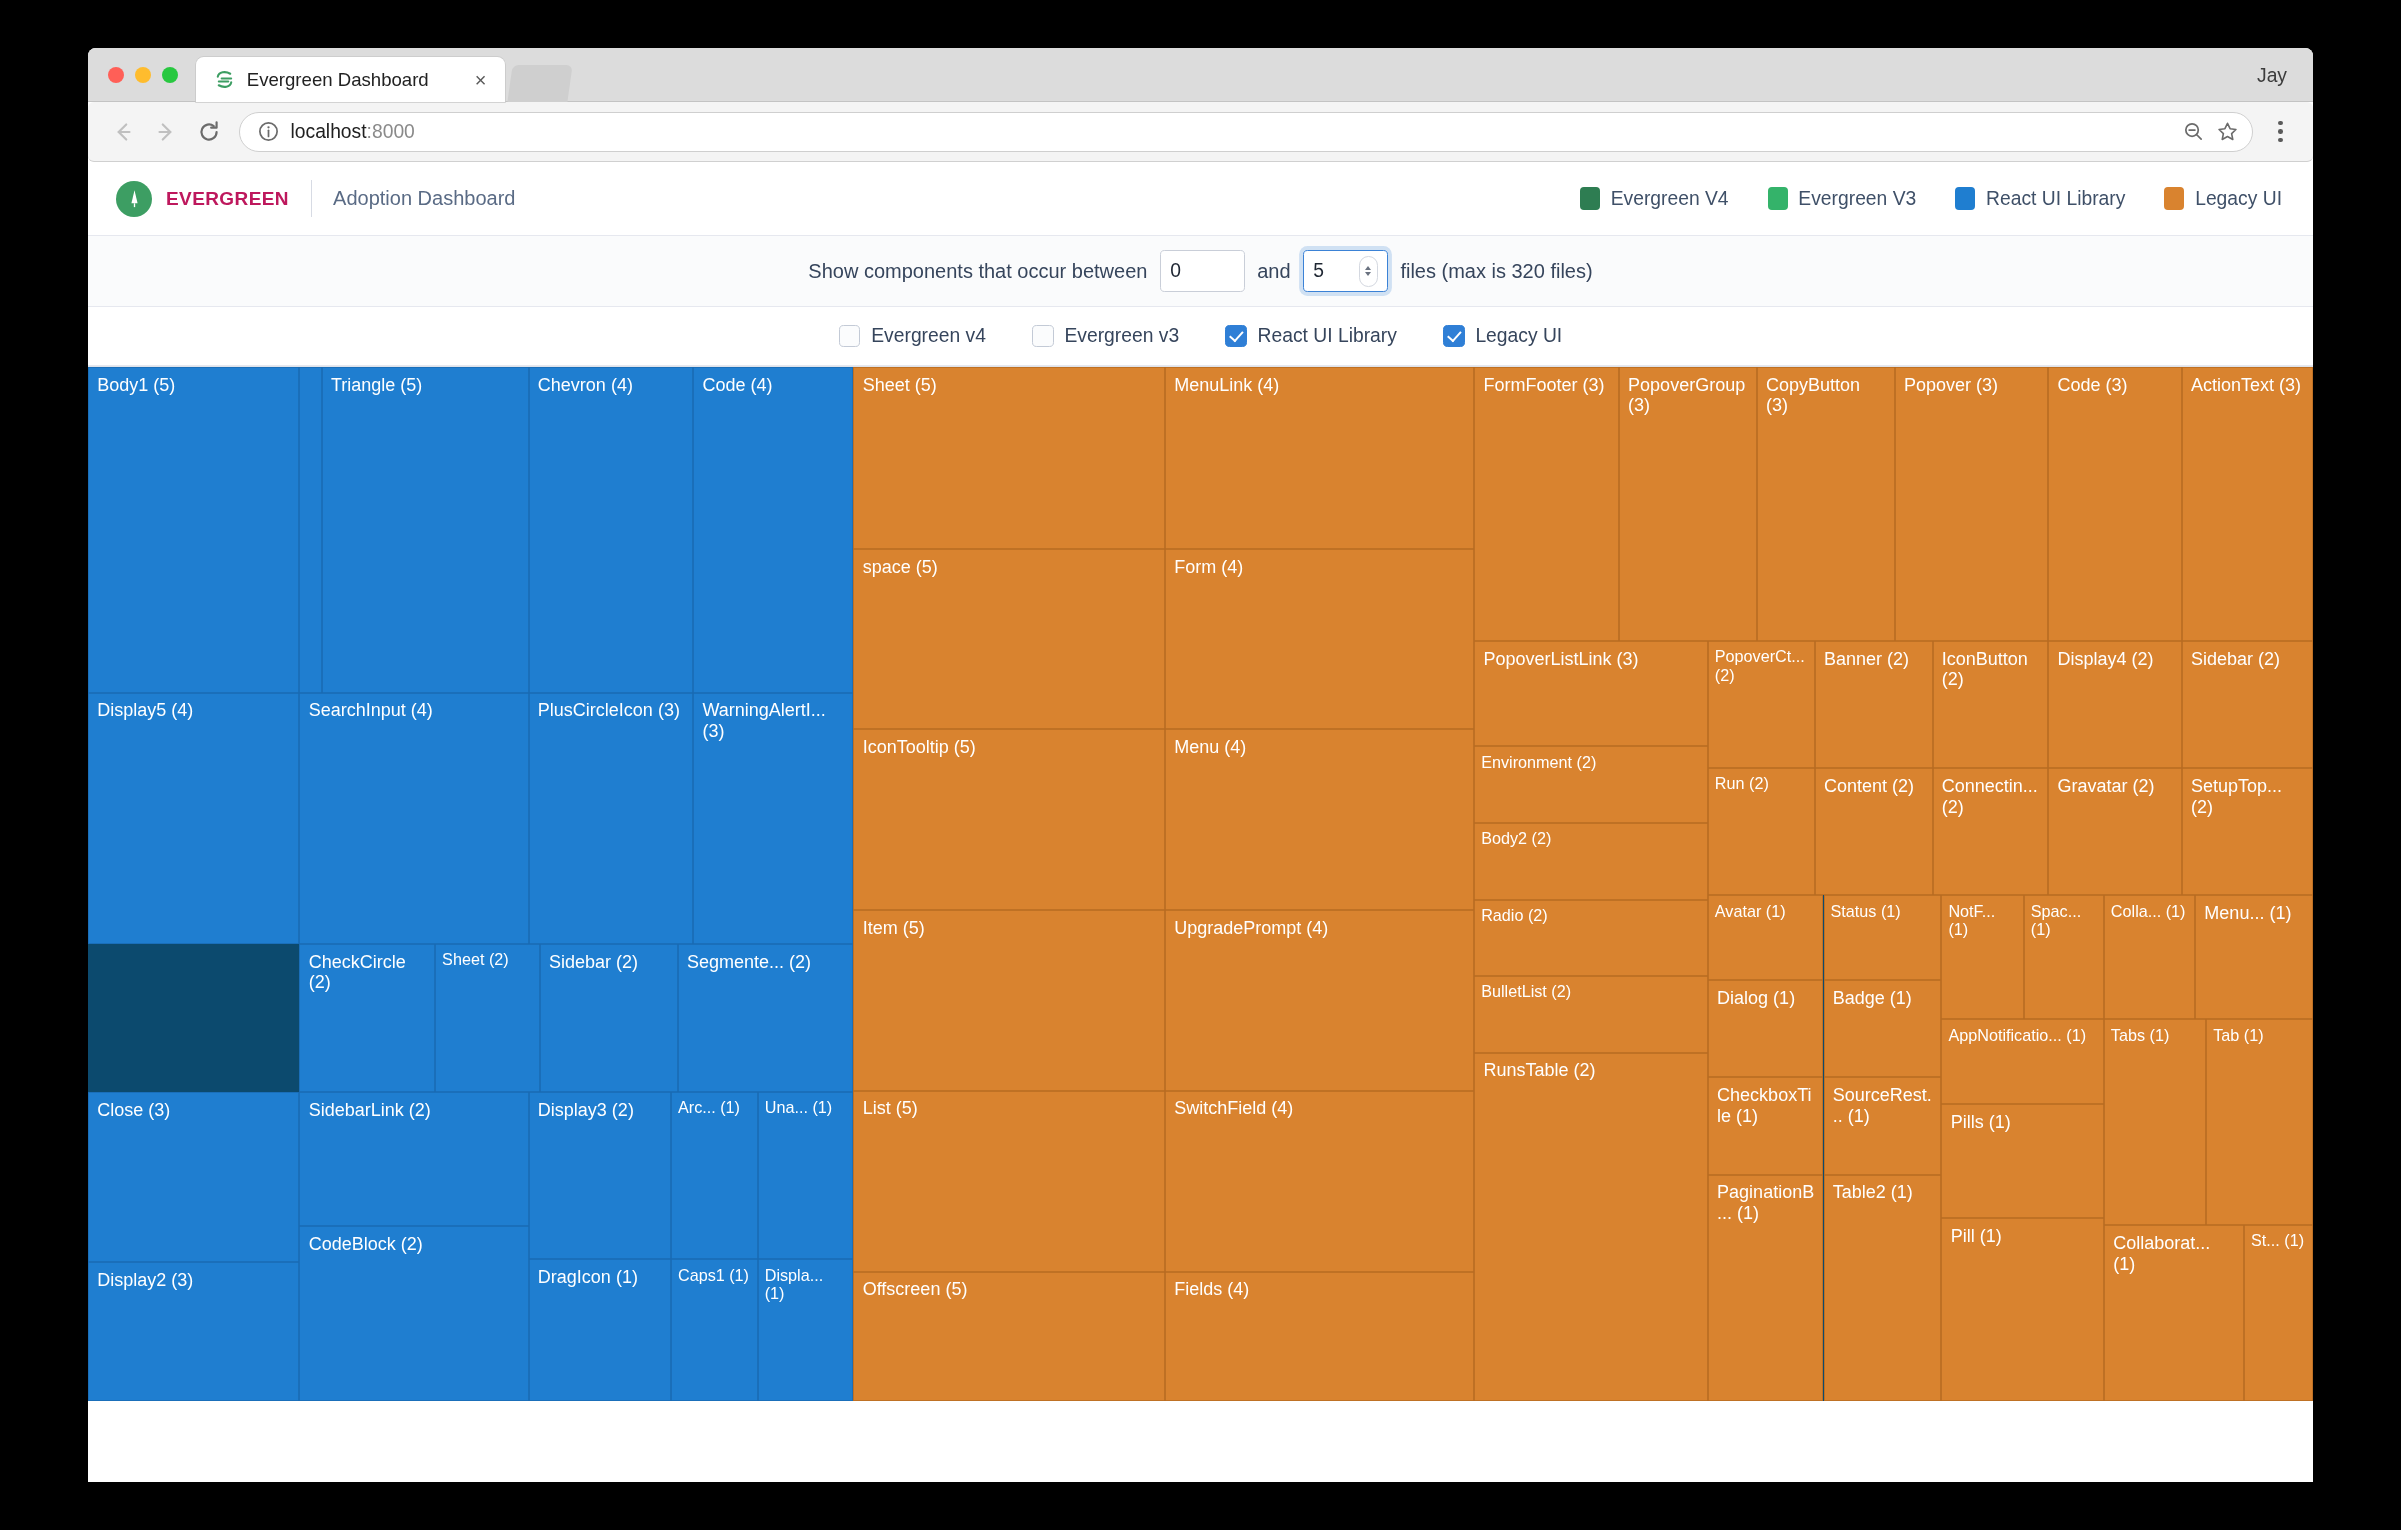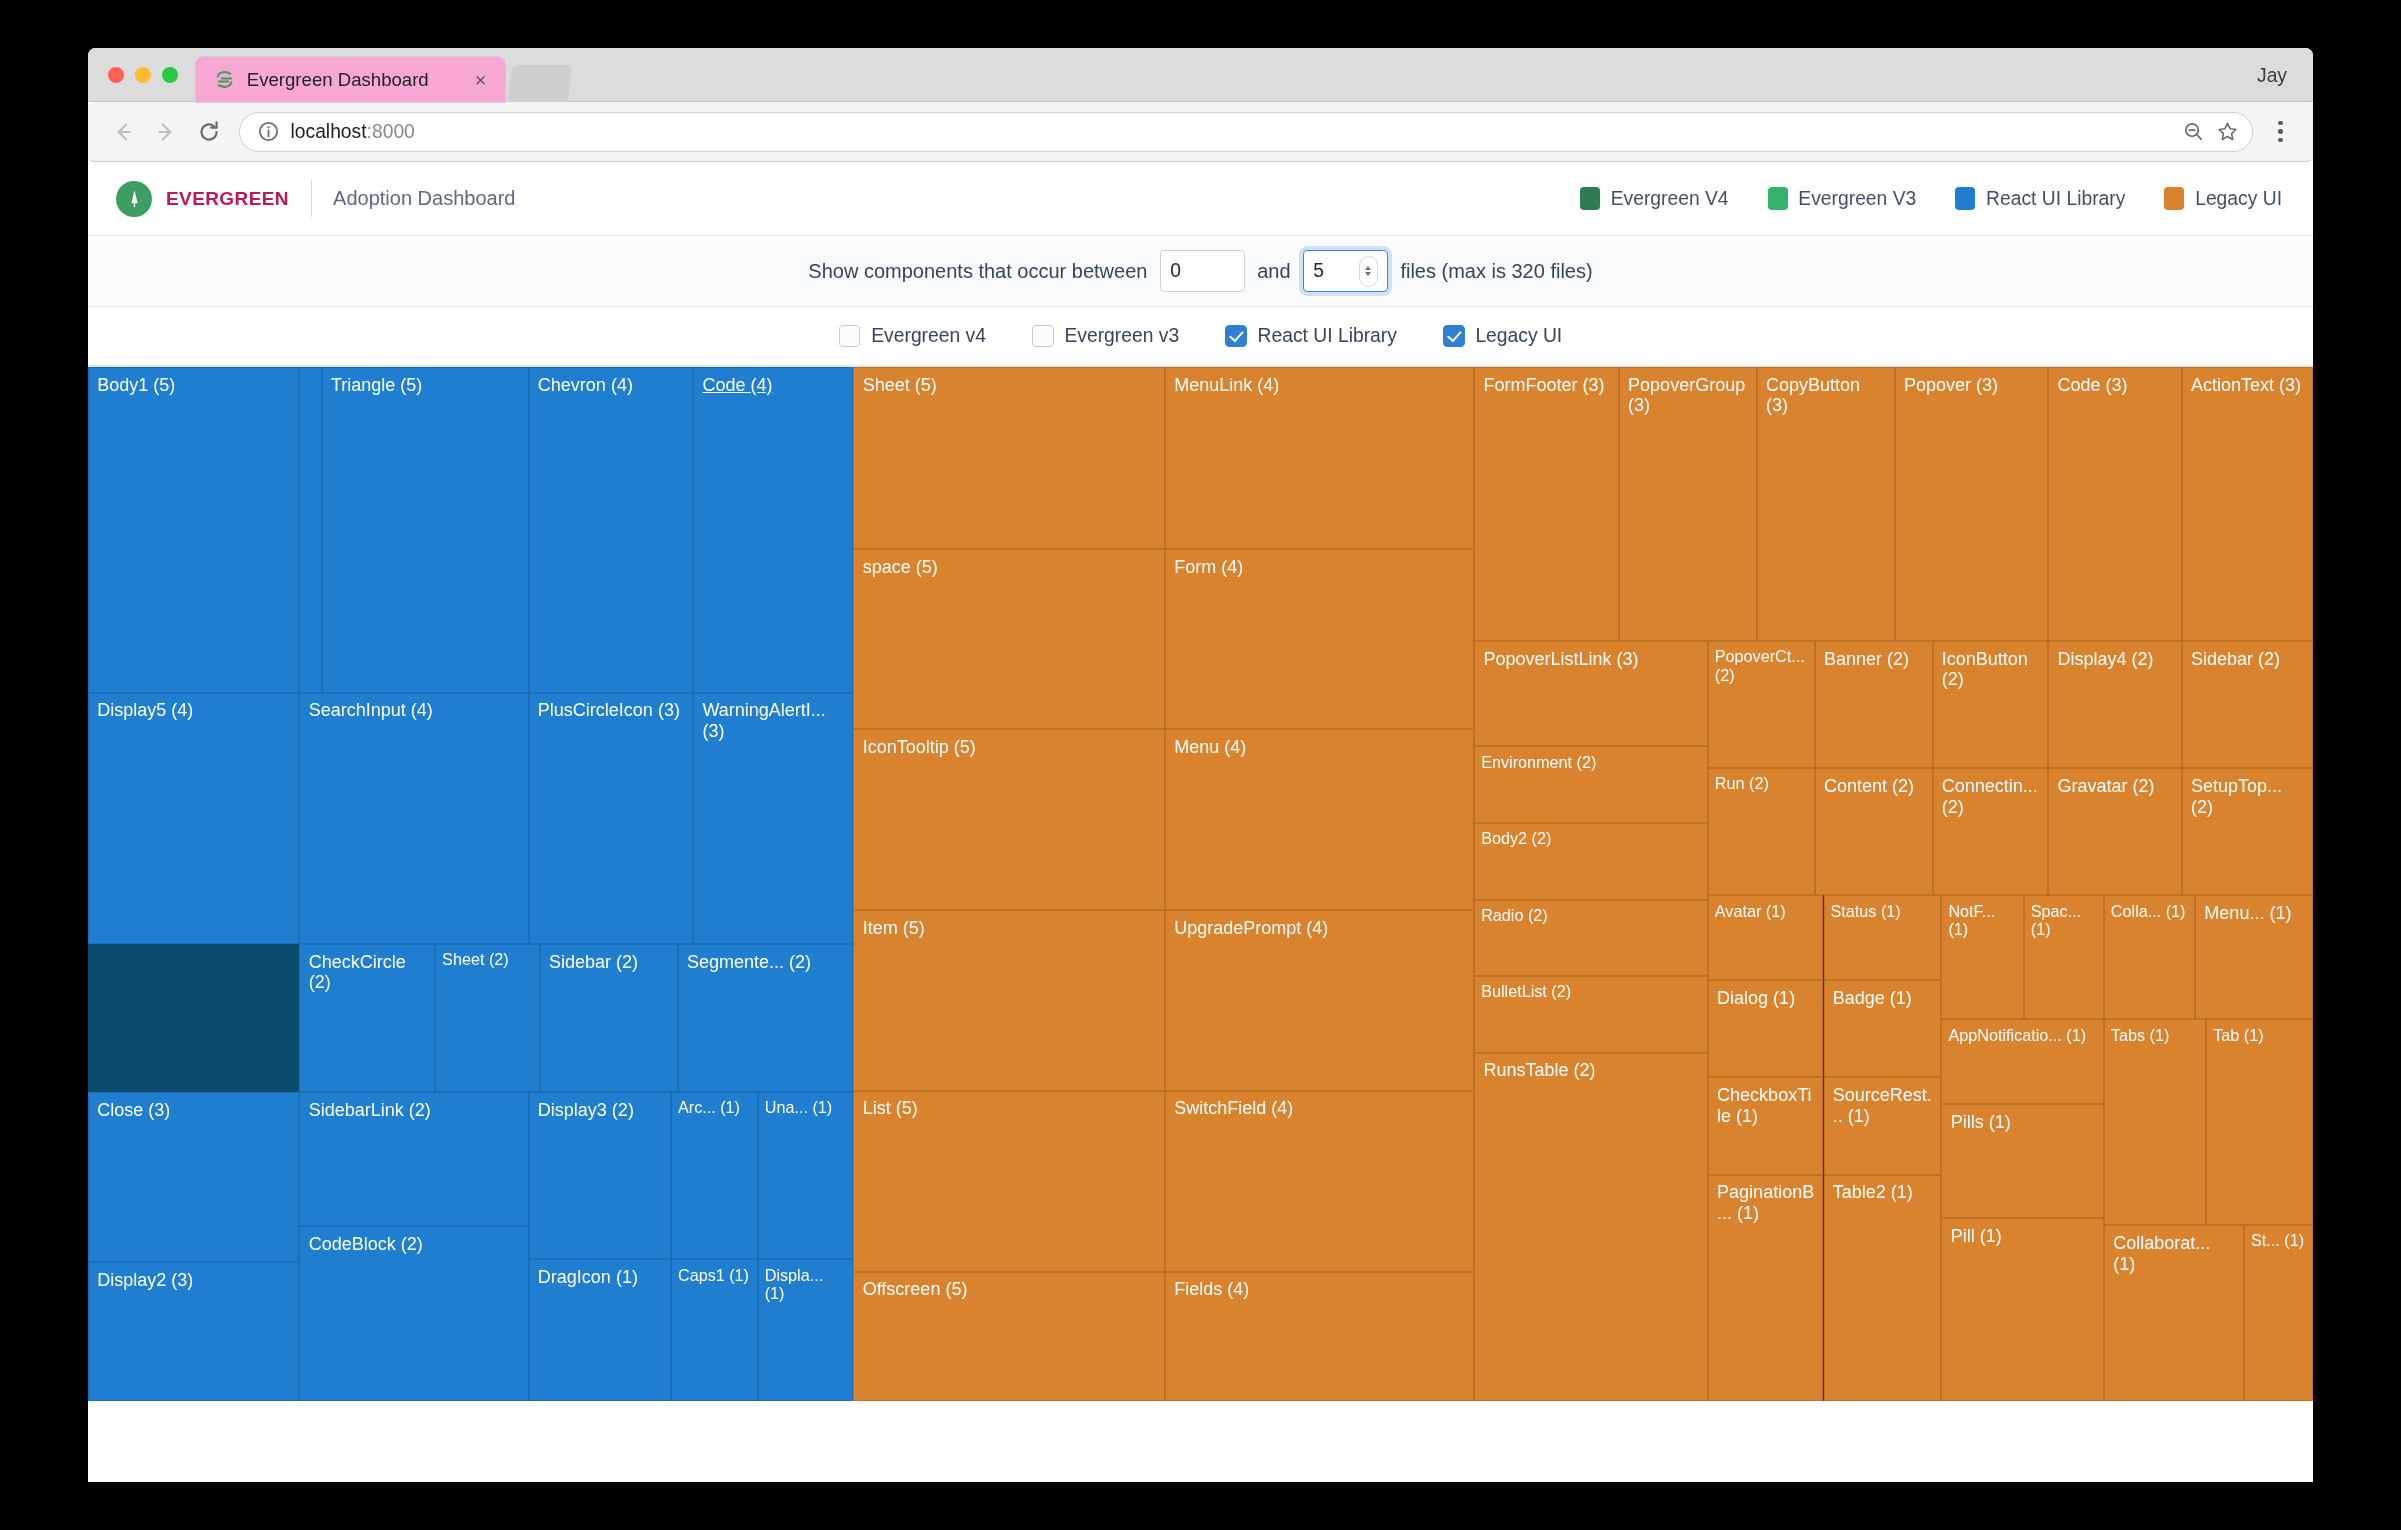--- a/index.html
+++ b/index.html
@@ -28,21 +28,21 @@
   }
   .traffic { position: absolute; left: 20px; top: 19.3px; display: flex; gap: 10.8px; }
   .dot { width: 16.2px; height: 16.2px; border-radius: 50%; }
   .dot.red { background: #ff5f57; }
   .dot.yellow { background: #febc2e; }
   .dot.green { background: #28c840; }
   .tabstrip { position: absolute; left: 108px; top: 9.3px; display: flex; align-items: flex-end; }
   .tab {
     display: flex; align-items: center; gap: 10.8px;
     height: 45px; padding: 0 14px 0 17px;
-    background: #f9a8d4;
+    background: #ffffff;
     border-radius: 7.7px 7.7px 0 0;
     box-shadow: 0 0 0 0.8px #c8c8c8;
     min-width: 309px;
   }
   .tab-fav { width: 23px; height: 23px; flex: 0 0 auto; }
   .tab-title { font-size: 18.6px; color: #222; white-space: nowrap; flex: 1; }
   .tab-close { font-size: 20px; color: #5a5a5a; padding: 0 4.6px; cursor: default; line-height: 1; }
   .tab-ghost {
     width: 60px; height: 37px; margin-left: 4.6px;
     background: #cfcfcf; border-radius: 6.2px 6.2px 0 0;
@@ -307,21 +307,21 @@
       <span class="cbox on"></span>
       <span class="check-label">Legacy UI</span>
     </label>
   </div>
 
   <div class="treemap" id="treemap">
       <div class="cell blue" style="left: 0%; top: 0%; width: 9.5%; height: 31.5%;">Body1 (5)</div>
       <div class="cell blue tiny" style="left: 9.5%; top: 0%; width: 1%; height: 31.5%;"></div>
       <div class="cell blue" style="left: 10.5%; top: 0%; width: 9.3%; height: 31.5%;">Triangle (5)</div>
       <div class="cell blue" style="left: 19.8%; top: 0%; width: 7.4%; height: 31.5%;">Chevron (4)</div>
-      <div class="cell blue" style="left: 27.2%; top: 0%; width: 7.2%; height: 31.5%; text-decoration: underline;">Code (4)</div>
+      <div class="cell blue" style="left: 27.2%; top: 0%; width: 7.2%; height: 31.5%;">Code (4)</div>
       <div class="cell blue" style="left: 0%; top: 31.5%; width: 9.5%; height: 24.3%;">Display5 (4)</div>
       <div class="cell blue" style="left: 9.5%; top: 31.5%; width: 10.3%; height: 24.3%;">SearchInput (4)</div>
       <div class="cell blue" style="left: 19.8%; top: 31.5%; width: 7.4%; height: 24.3%;">PlusCircleIcon (3)</div>
       <div class="cell blue" style="left: 27.2%; top: 31.5%; width: 7.2%; height: 24.3%;">WarningAlertI... (3)</div>
       <div class="cell blue" style="left: 9.5%; top: 55.8%; width: 6.1%; height: 14.3%;">CheckCircle (2)</div>
       <div class="cell blue tiny" style="left: 15.6%; top: 55.8%; width: 4.7%; height: 14.3%;">Sheet (2)</div>
       <div class="cell blue" style="left: 20.3%; top: 55.8%; width: 6.2%; height: 14.3%;">Sidebar (2)</div>
       <div class="cell blue" style="left: 26.5%; top: 55.8%; width: 7.9%; height: 14.3%;">Segmente... (2)</div>
       <div class="cell blue" style="left: 0%; top: 70.1%; width: 9.5%; height: 16.5%;">Close (3)</div>
       <div class="cell blue" style="left: 9.5%; top: 70.1%; width: 10.3%; height: 13%;">SidebarLink (2)</div>

